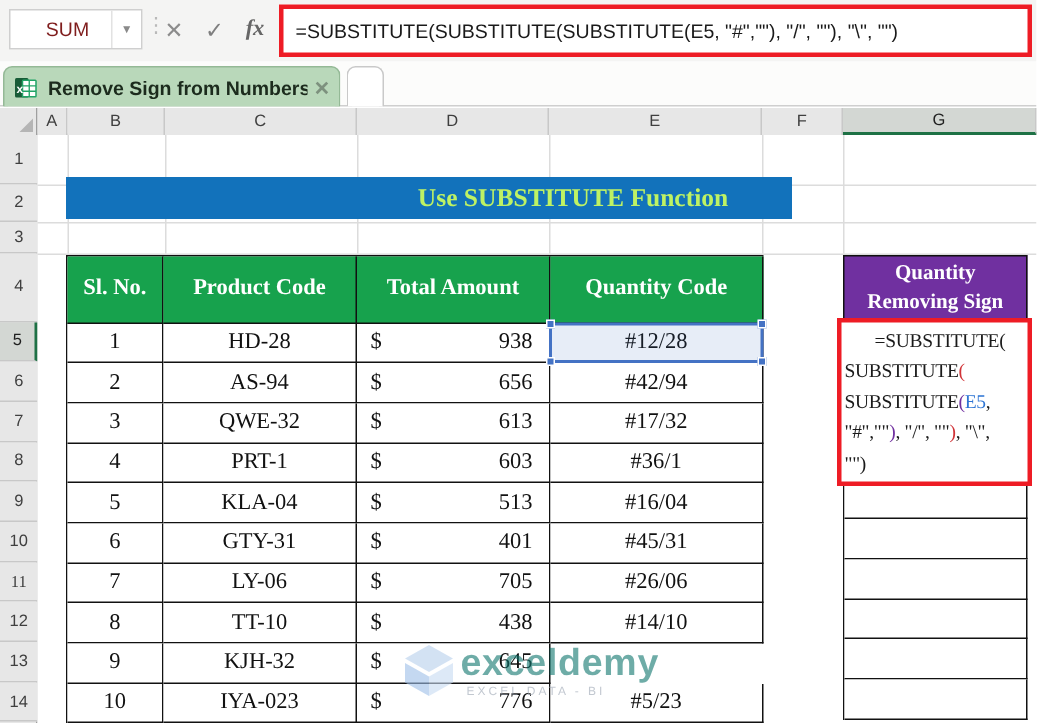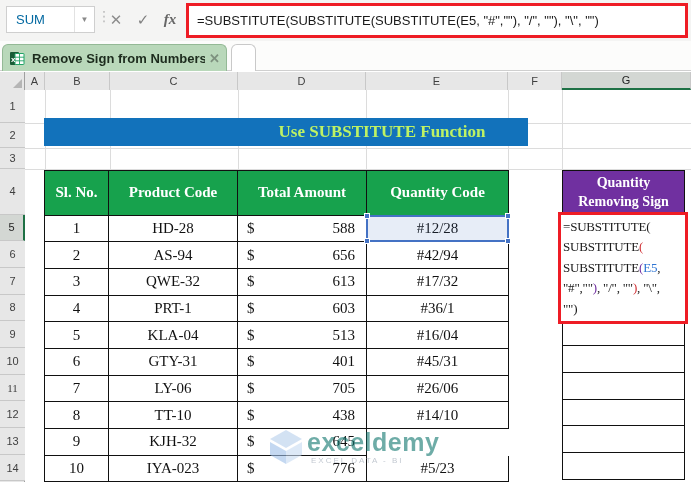--- a/index.html
+++ b/index.html
@@ -4,21 +4,21 @@
 <style>
   * { margin:0; padding:0; box-sizing:border-box; }
   html,body { width:691px; height:482px; overflow:hidden; background:#fff;
     font-family:"Liberation Sans", sans-serif; }
   .app { position:relative; width:691px; height:482px; background:#fff; }
 
   
   .topbar { position:absolute; left:0; top:0; width:691px; height:41px; background:#f4f4f3; }
   .name-box { position:absolute; left:6px; top:6px; width:89px; height:27px; background:#fff;
     border:1px solid #cfcfcf; display:flex; align-items:center; }
-  .name-box .nb-text { padding-left:9px; font-size:13px; color:#0369a1; flex:1; }
+  .name-box .nb-text { padding-left:9px; font-size:13px; color:#7f1d1d; flex:1;text-align:center; }
   .name-box .nb-caret { width:20px; height:100%; border-left:1px solid #e2e2e2;
     display:flex; align-items:center; justify-content:center; color:#8a8a8a; font-size:8px; }
   .fb-dots { position:absolute; left:97px; top:8px; color:#b9b9b9; font-size:14px; letter-spacing:0; }
   .fb-btn { position:absolute; top:6px; height:27px; display:flex; align-items:center;
     justify-content:center; color:#8c8c8c; font-size:15px; width:26px; }
   .fb-x { left:103px; }
   .fb-check { left:130px; color:#7f7f7f; }
   .fb-fx { left:157px; font-family:"Liberation Serif", serif; font-style:italic; color:#666;
     font-size:15px; font-weight:bold; }
   .formula-box { position:absolute; left:186px; top:3px; width:502px; height:35px; background:#fff;
@@ -185,21 +185,21 @@
           <div class="t-cell c1">Product Code</div>
           <div class="t-cell c2">Total Amount</div>
           <div class="t-cell c3">Quantity Code</div>
         </div>
       <div id="table-body">
           <div class="t-row t-body">
             <div class="t-cell c0">1</div>
             <div class="t-cell c1">HD-28</div>
             <div class="t-cell c2 amount">
               <span>$</span>
-              <span>588</span>
+              <span>938</span>
             </div>
             <div class="t-cell c3">#12/28</div>
           </div>
           <div class="t-row t-body">
             <div class="t-cell c0">2</div>
             <div class="t-cell c1">AS-94</div>
             <div class="t-cell c2 amount">
               <span>$</span>
               <span>656</span>
             </div>
@@ -284,21 +284,21 @@
       <span class="hd tr"></span>
       <span class="hd bl"></span>
       <span class="hd br"></span>
     </div>
 
     <div class="res-head">
       <div>Quantity</div>
       <div>Removing Sign</div>
     </div>
     <div class="res-formula" id="res-formula">
-        <div class="fl"><span style="color: rgb(26, 26, 26);">=SUBSTITUTE(</span></div>
+        <div class="fl"><span style="color: rgb(26, 26, 26); margin-left: 20px;">=SUBSTITUTE(</span></div>
         <div class="fl"><span style="color: rgb(26, 26, 26);">SUBSTITUTE</span><span style="color: rgb(209, 52, 56);">(</span></div>
         <div class="fl"><span style="color: rgb(26, 26, 26);">SUBSTITUTE</span><span style="color: rgb(112, 48, 160);">(</span><span style="color: rgb(46, 117, 212);">E5</span><span style="color: rgb(26, 26, 26);">,</span></div>
         <div class="fl"><span style="color: rgb(26, 26, 26);">"#",""</span><span style="color: rgb(112, 48, 160);">)</span><span style="color: rgb(26, 26, 26);">, "/", ""</span><span style="color: rgb(209, 52, 56);">)</span><span style="color: rgb(26, 26, 26);">, "\",</span></div>
         <div class="fl"><span style="color: rgb(26, 26, 26);">"")</span></div>
       </div>
     <div class="res-cells" id="res-cells">
         <div class="res-cell"></div>
         <div class="res-cell"></div>
         <div class="res-cell"></div>
         <div class="res-cell"></div>

